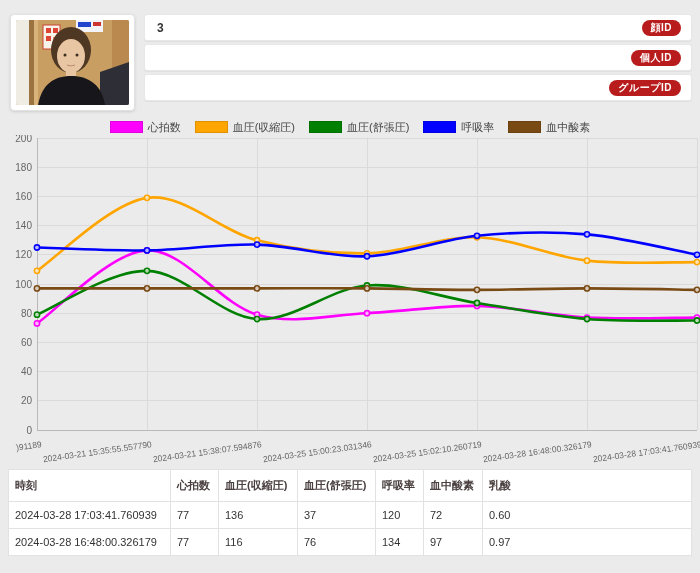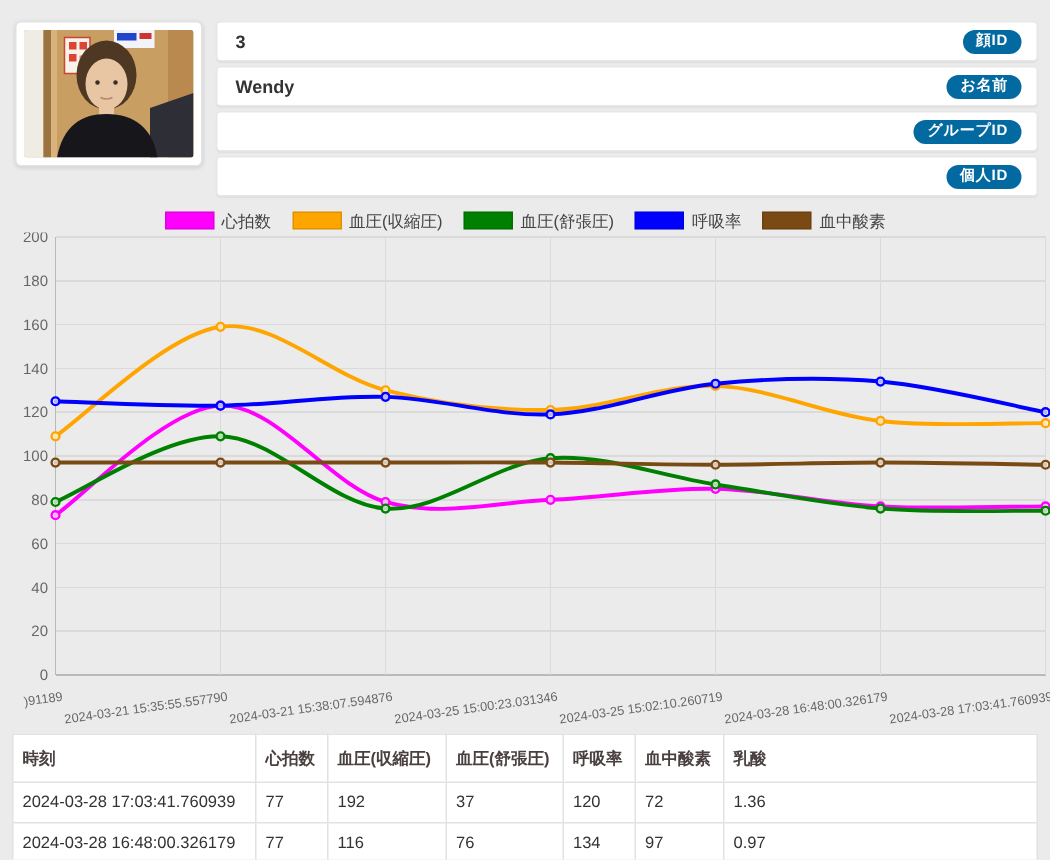--- a/index.html
+++ b/index.html
@@ -8,21 +8,21 @@
   
   .top { display:flex; padding:14px 8px 0 10px; gap:9px; }
   .photo-card { width:125px; height:97px; background:#fff; border:1px solid #e2e2e2;
     border-radius:4px; padding:5px; box-shadow:0 1px 3px rgba(0,0,0,.12); flex:none; }
   .photo-card svg { display:block; border-radius:2px; }
   .info-panel { flex:1; display:flex; flex-direction:column; gap:3px; }
   .info-row { height:27px; background:#fff; border:1px solid #e7e7e7; border-radius:3px;
     display:flex; align-items:center; justify-content:space-between;
     padding:0 10px 0 12px; box-shadow:0 1px 1px rgba(0,0,0,.05); }
   .info-value { font-size:12px; font-weight:bold; color:#333; }
-  .badge { background:#0369a1; color:#fff; font-size:10px; font-weight:bold;
+  .badge { background:#b91c1c; color:#fff; font-size:10px; font-weight:bold;
     padding:3px 9px; border-radius:10px; line-height:1; letter-spacing:.5px; }
   
   .legend { margin-top:8px; height:16px; display:flex; justify-content:center;
     align-items:center; gap:14px; }
   .legend-item { display:flex; align-items:center; gap:5px; font-size:11px; color:#444;
     cursor:pointer; }
   .swatch { width:33px; height:12px; display:inline-block; border:1px solid rgba(0,0,0,.12); }
   
   #chart-svg { display:block; }
   #chart-svg text { font-family:"Liberation Sans", sans-serif; }
@@ -63,30 +63,26 @@
       <rect x="50" y="49" width="10" height="8" fill="#e9c6a3"></rect>
       <path d="M22,85 C26,64 38,56 55,56 C74,56 86,66 89,85 Z" fill="#17171b"></path>
     </svg>
   </div>
   <div class="info-panel">
     <div class="info-row">
       <span class="info-value">3</span>
       <span class="badge">顔ID</span>
     </div>
     <div class="info-row">
-      <span class="info-value">Wendy</span>
-      <span class="badge">お名前</span>
+      <span class="info-value"></span>
+      <span class="badge">個人ID</span>
     </div>
     <div class="info-row">
       <span class="info-value"></span>
       <span class="badge">グループID</span>
-    </div>
-    <div class="info-row">
-      <span class="info-value"></span>
-      <span class="badge">個人ID</span>
     </div>
   </div>
 </div>
 
 <div class="legend">
   <div class="legend-item">
     <span class="swatch" style="background: rgb(255, 0, 255);"></span>
     <span>心拍数</span>
   </div>
   <div class="legend-item">
@@ -205,25 +201,25 @@
       <th>血圧(舒張圧)</th>
       <th>呼吸率</th>
       <th>血中酸素</th>
       <th>乳酸</th>
     </tr>
   </thead>
   <tbody id="table-body">
       <tr>
         <td>2024-03-28 17:03:41.760939</td>
         <td>77</td>
-        <td>192</td>
+        <td>136</td>
         <td>37</td>
         <td>120</td>
         <td>72</td>
-        <td>1.36</td>
+        <td>0.60</td>
       </tr>
       <tr>
         <td>2024-03-28 16:48:00.326179</td>
         <td>77</td>
         <td>116</td>
         <td>76</td>
         <td>134</td>
         <td>97</td>
         <td>0.97</td>
       </tr>

